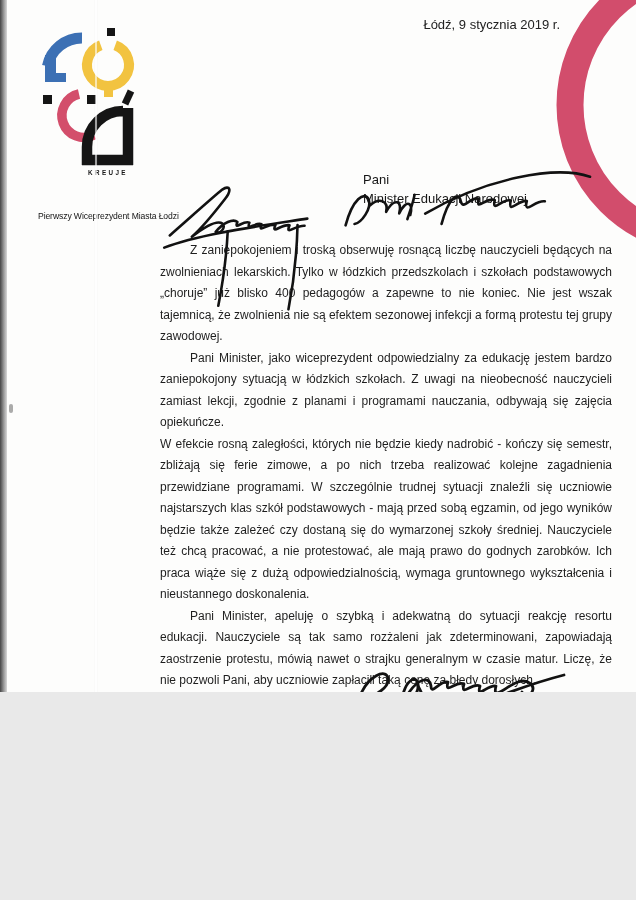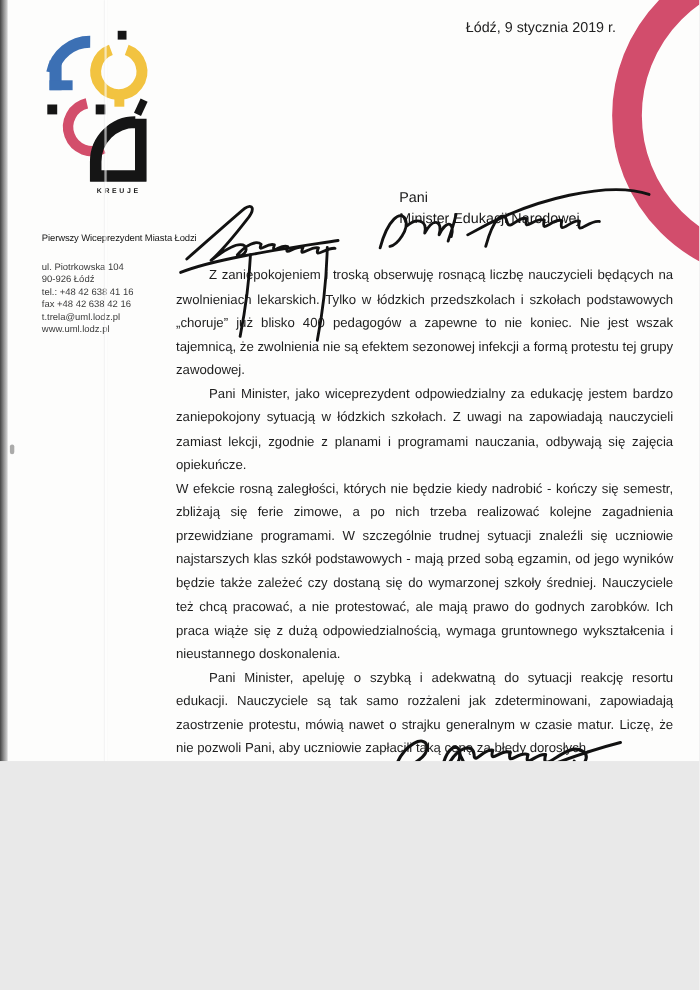--- a/index.html
+++ b/index.html
@@ -68,28 +68,20 @@
 
       <path d="M47,140 L47,122 A36,36 0 0 1 83,86 M88,83 L88,140 M42,135 L93,135" fill="none" stroke="#151515" stroke-width="10.5"></path>
       <path d="M85,79 L91,66" stroke="#151515" stroke-width="7" fill="none"></path>
       <text x="68" y="150" text-anchor="middle" font-size="6.3" font-weight="bold" letter-spacing="2.4" fill="#151515">KREUJE</text>
     </svg>
   </div>
 
   <div class="abs date-line">Łódź, 9 stycznia 2019 r.</div>
 
   <div class="abs sender-title">Pierwszy Wiceprezydent Miasta Łodzi</div>
-  <div class="abs sender-contact">
-    <span>ul. Piotrkowska 104</span>
-    <span>90-926 Łódź</span>
-    <span>tel.: +48 42 638 41 16</span>
-    <span>fax +48 42 638 42 16</span>
-    <span>t.trela@uml.lodz.pl</span>
-    <span>www.uml.lodz.pl</span>
-  </div>
 
   <div class="abs recipient">
     <span>Pani</span>
     <span>Minister Edukacji Narodowej</span>
   </div>
 
   <div class="abs hand" style="left:158px;top:162px;width:450px;height:150px;" aria-label="Szanowna Pani Minister">
     <svg width="450" height="150" viewBox="0 0 450 150" style="transform:rotate(-2deg);">
       <g fill="none" stroke="#121212" stroke-width="2.6" stroke-linecap="round" stroke-linejoin="round">
         <path d="M6,78 C40,66 100,60 150,54"></path>
@@ -98,21 +90,21 @@
         <path d="M284,64 C292,38 302,31 304,42 C306,52 314,37 322,40 C318,54 330,38 338,42 C334,56 346,40 354,43 C350,58 362,42 370,44 C366,59 378,43 388,45"></path>
         <path d="M268,53 C330,20 400,9 434,22"></path>
         <path d="M70,64 C68,88 64,112 58,138"></path>
         <path d="M140,60 C138,94 134,118 128,144"></path>
       </g>
     </svg>
   </div>
 
   <div class="abs body-text">
     <p class="ind">Z zaniepokojeniem i troską obserwuję rosnącą liczbę nauczycieli będących na zwolnieniach lekarskich. Tylko w łódzkich przedszkolach i szkołach podstawowych „choruje” już blisko 400 pedagogów a zapewne to nie koniec. Nie jest wszak tajemnicą, że zwolnienia nie są efektem sezonowej infekcji a formą protestu tej grupy zawodowej.</p>
-    <p class="ind">Pani Minister, jako wiceprezydent odpowiedzialny za edukację jestem bardzo zaniepokojony sytuacją w łódzkich szkołach. Z uwagi na zapowiadają nauczycieli zamiast lekcji, zgodnie z planami i programami nauczania, odbywają się zajęcia opiekuńcze.</p>
+    <p class="ind">Pani Minister, jako wiceprezydent odpowiedzialny za edukację jestem bardzo zaniepokojony sytuacją w łódzkich szkołach. Z uwagi na nieobecność nauczycieli zamiast lekcji, zgodnie z planami i programami nauczania, odbywają się zajęcia opiekuńcze.</p>
     <p>W efekcie rosną zaległości, których nie będzie kiedy nadrobić - kończy się semestr, zbliżają się ferie zimowe, a po nich trzeba realizować kolejne zagadnienia przewidziane programami. W szczególnie trudnej sytuacji znaleźli się uczniowie najstarszych klas szkół podstawowych - mają przed sobą egzamin, od jego wyników będzie także zależeć czy dostaną się do wymarzonej szkoły średniej. Nauczyciele też chcą pracować, a nie protestować, ale mają prawo do godnych zarobków. Ich praca wiąże się z dużą odpowiedzialnością, wymaga gruntownego wykształcenia i nieustannego doskonalenia.</p>
     <p class="ind">Pani Minister, apeluję o szybką i adekwatną do sytuacji reakcję resortu edukacji. Nauczyciele są tak samo rozżaleni jak zdeterminowani, zapowiadają zaostrzenie protestu, mówią nawet o strajku generalnym w czasie matur. Liczę, że nie pozwoli Pani, aby uczniowie zapłacili taką cenę za błędy dorosłych.</p>
   </div>
 
   <div class="abs hand" style="left:300px;top:656px;width:280px;height:245px;">
     <svg width="280" height="245" viewBox="0 0 280 245">
       <g fill="none" stroke="#121212" stroke-width="2.8" stroke-linecap="round" stroke-linejoin="round">
         <path d="M60,40 C68,20 86,12 88,22 C90,32 74,40 66,42 C72,39 82,40 90,42"></path>
         <path d="M102,42 C106,24 116,18 118,28 C119,38 110,46 108,38 C118,22 130,20 131,30 C131,40 140,24 148,26 C144,40 156,24 164,28 C160,42 172,26 180,30 C176,44 188,28 196,30 C192,46 206,30 218,26 C226,23 236,28 232,36 C229,42 220,42 222,36"></path>
         <path d="M118,30 C142,74 134,132 100,172 C82,193 60,208 40,220"></path>

